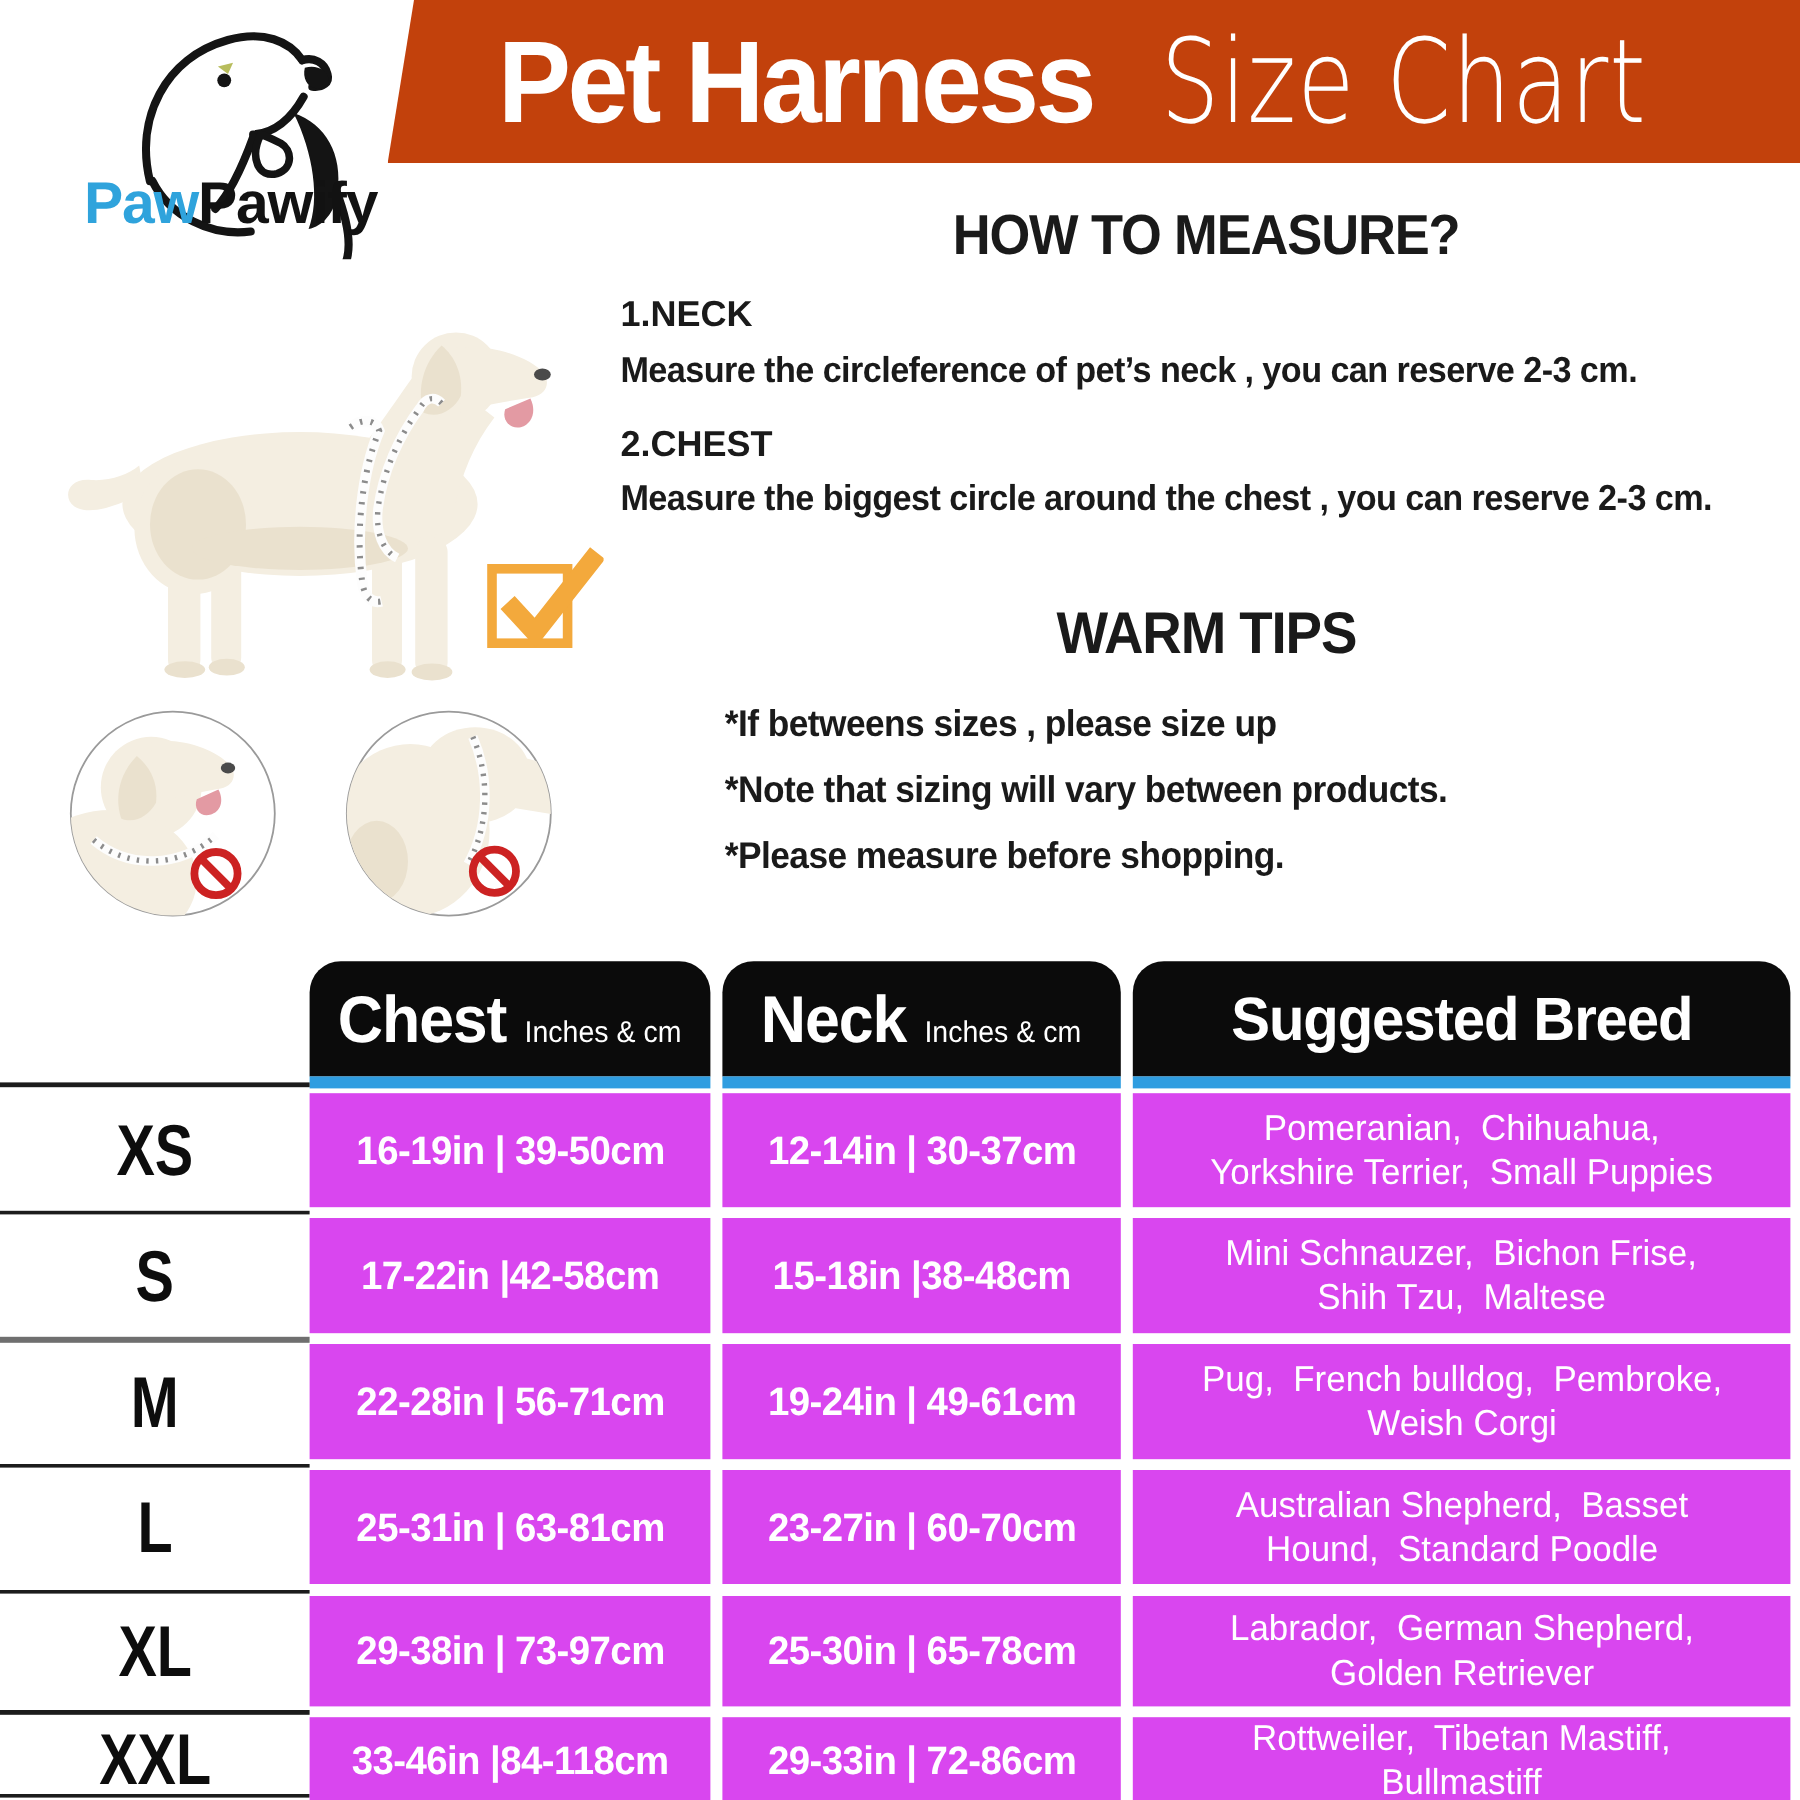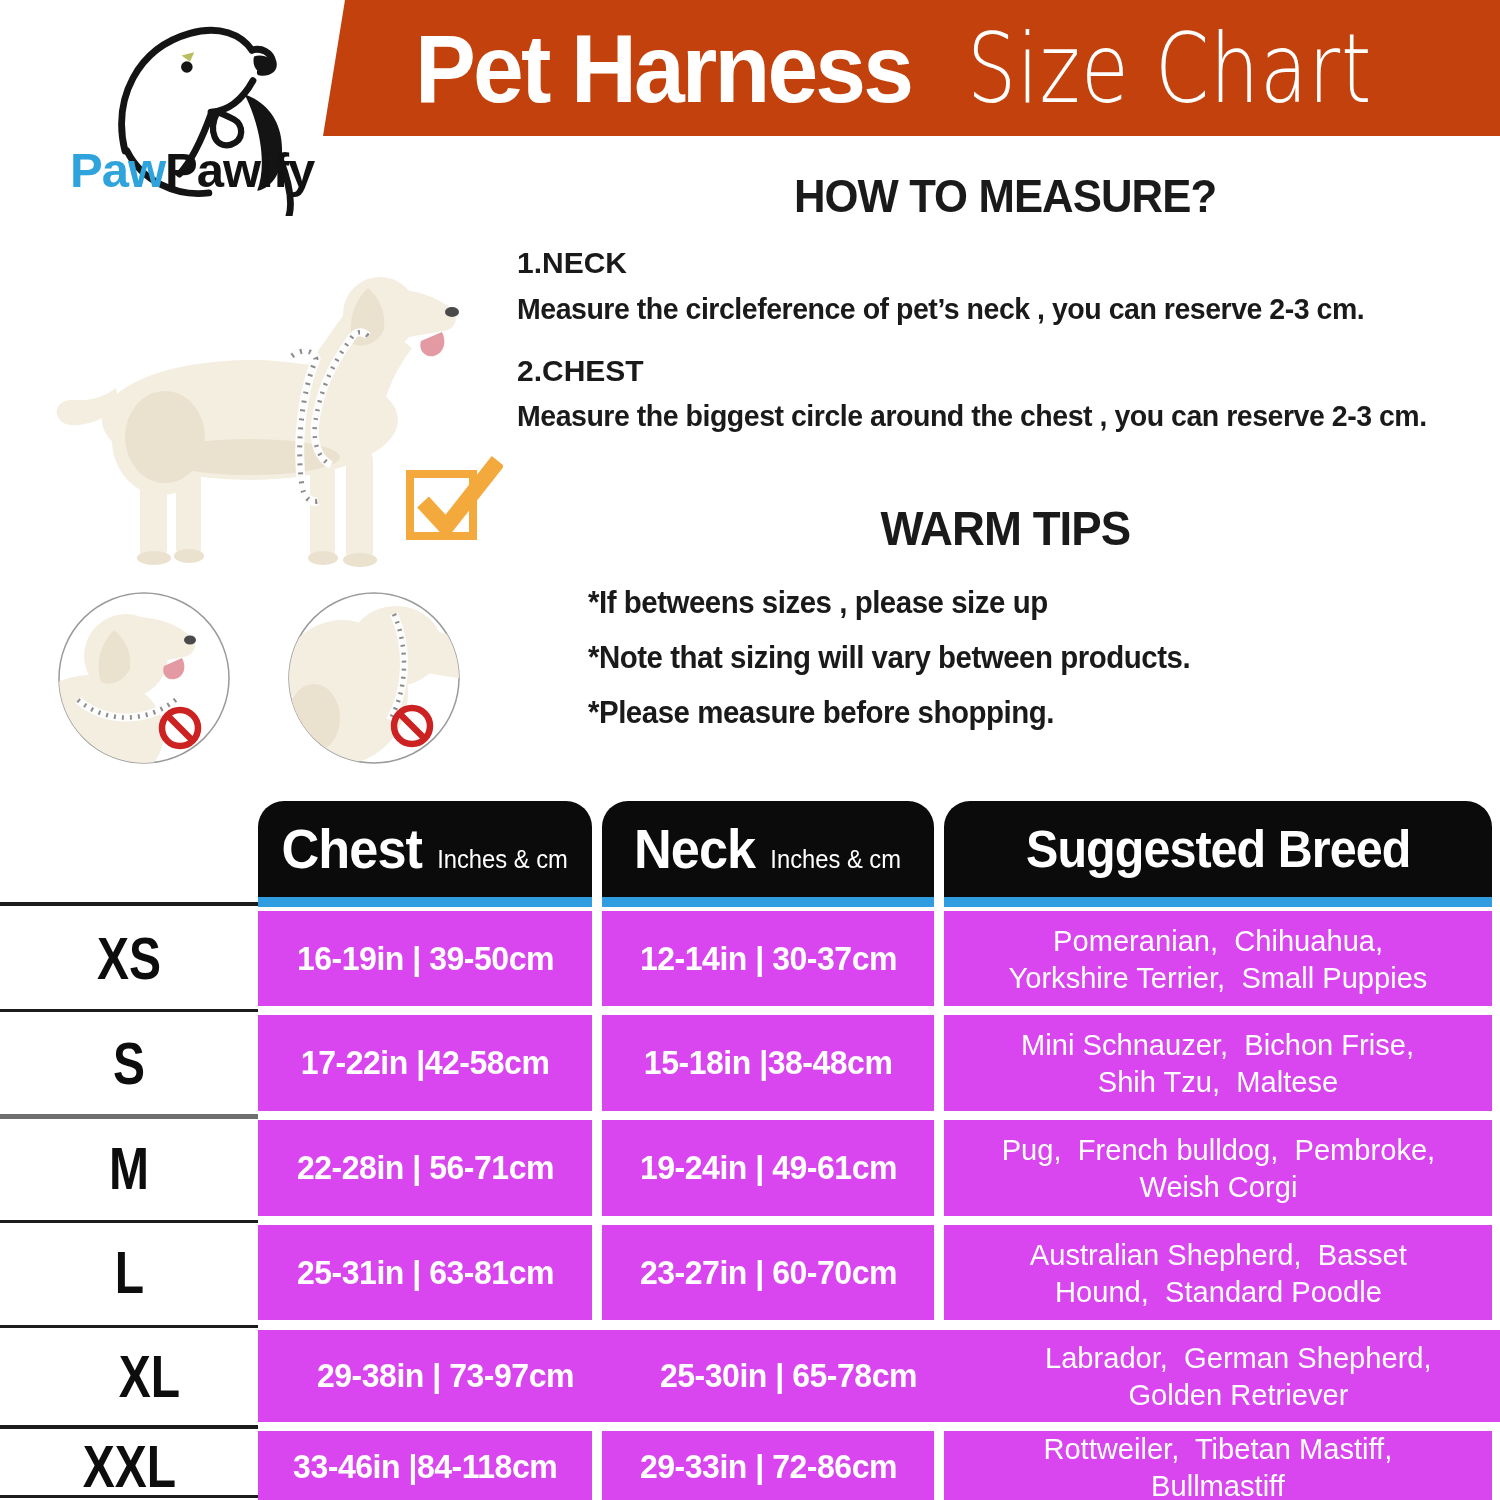--- a/index.html
+++ b/index.html
@@ -39,41 +39,41 @@
   .step-label{font-size:30px;font-weight:700;}
   .step-text{font-size:30px;font-weight:700;letter-spacing:-.5px;white-space:nowrap;}
   .s1l{left:517px;top:246px;}
   .s1t{left:517px;top:292px;}
   .s2l{left:517px;top:354px;}
   .s2t{left:517px;top:399px;}
 
   
   .warm-heading{left:600px;top:500px;width:810px;text-align:center;
     font-size:49px;font-weight:700;letter-spacing:-1px;}
-  .tip{font-size:31px;font-weight:700;letter-spacing:-.5px;white-space:nowrap;}
+  .tip{font-size:31px;font-weight:700;letter-spacing:-.5px;white-space:nowrap;margin-left:16px;}
   .tip0{left:588px;top:585px;}
   .tip1{left:588px;top:640px;}
   .tip2{left:588px;top:695px;}
 
   
   .c-chest{left:258px;width:334px;}
   .c-neck{left:602px;width:332px;}
   .c-breed{left:944px;width:548px;}
   .hdr{top:801px;height:96px;background:#0B0B0B;border-radius:26px 26px 0 0;
     display:flex;align-items:center;justify-content:center;color:#fff;}
   .hdr-inner{display:flex;align-items:baseline;gap:16px;transform:scaleX(.95);transform-origin:center;}
   .hdr-title{font-size:55px;font-weight:700;letter-spacing:-1px;}
   .hdr-sub{font-size:25px;font-weight:400;}
   .hdr-breed-title{font-size:51px;font-weight:700;letter-spacing:-1px;transform:scaleX(.95);}
   .strip{top:897px;height:10px;background:#2F9DE0;}
   .r0{top:911px;height:95px;}
   .r1{top:1015px;height:96px;}
   .r2{top:1120px;height:96px;}
   .r3{top:1225px;height:95px;}
-  .r4{top:1330px;height:92px;padding-left:20px;}
+  .r4{top:1330px;height:92px;}
   .r5{top:1431px;height:71px;}
   .cell{background:#d946ef;color:#fff;display:flex;align-items:center;justify-content:center;}
   .meas{font-size:33px;font-weight:700;letter-spacing:-.5px;transform:scaleX(.97);white-space:pre;}
   .breed{flex-direction:column;line-height:37px;}
   .breed-line{font-size:30px;font-weight:400;white-space:pre;transform:scaleX(.97);text-align:center;}
   .size-label{left:0;width:258px;display:flex;align-items:center;justify-content:center;
     font-size:60px;font-weight:700;color:#0d0d0d;}
   .size-label span{display:inline-block;transform:scaleX(.8);}
   .sep{left:0;width:258px;height:3px;background:#1c1c1c;}
   .sep0{top:902px;height:4px;}

